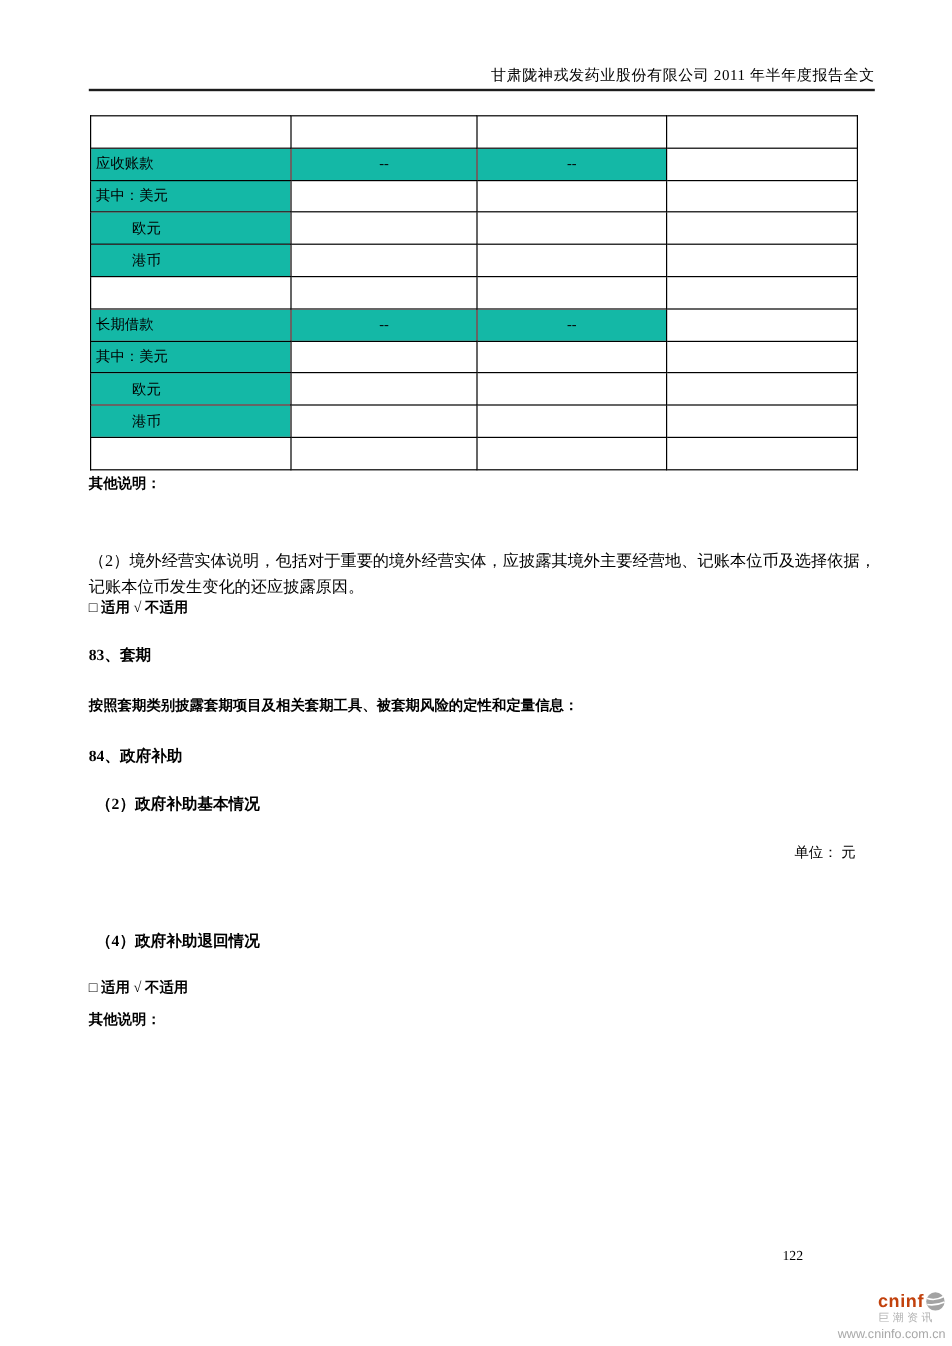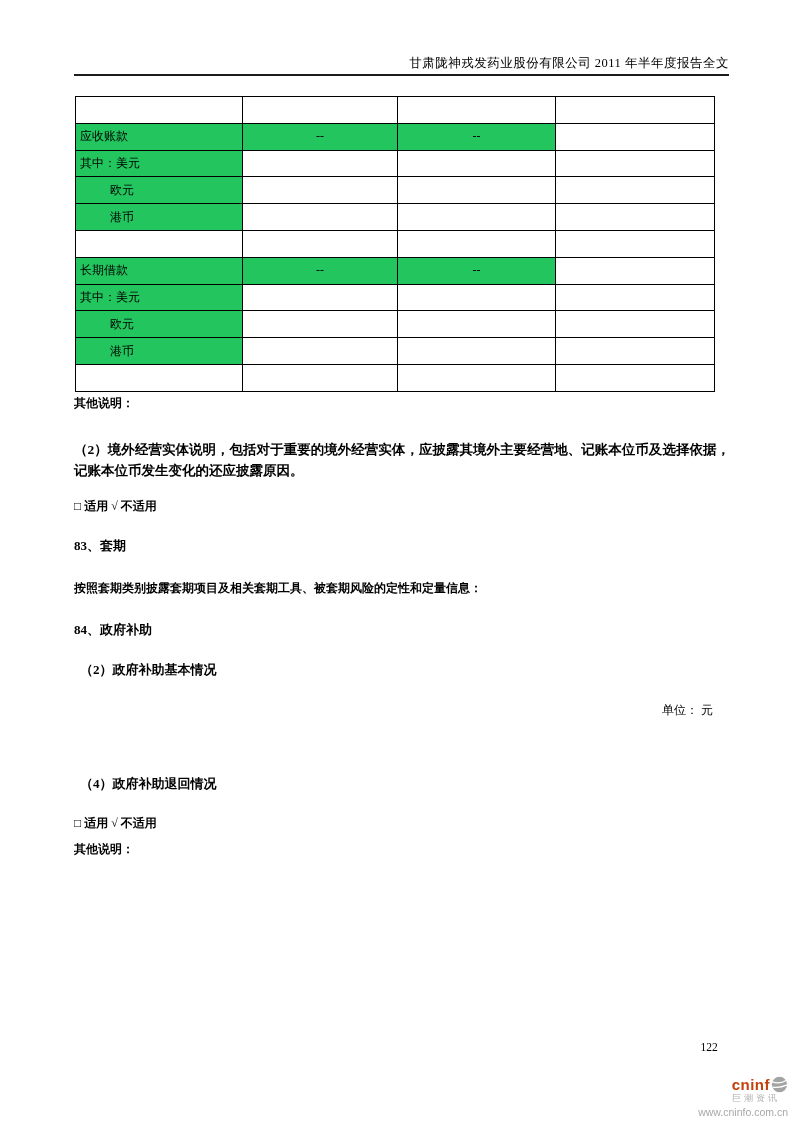--- a/index.html
+++ b/index.html
@@ -19,37 +19,37 @@
     position:absolute;top:74px;left:74px;width:655px;height:2px;
     background:#1c1c1c;
   }
   table{border-collapse:collapse;table-layout:fixed;}
   .fx-table{position:absolute;top:96px;left:75px;width:639px;}
   .fx-table td{
     border:1px solid #000;height:25.8px;
     font-size:12px;padding:0 4px;text-align:left;vertical-align:middle;
     overflow:hidden;white-space:nowrap;
   }
-  td.shade{background:#22c55e;}
+  td.shade{background:#14b8a6;}
   td.ctr{text-align:center;}
   td.ind{padding-left:34px;}
   .txt{position:absolute;left:74px;font-size:12px;line-height:15px;white-space:nowrap;font-weight:bold;}
   .bold-h{font-weight:bold;font-size:13px;}
   .para-bold{
-    position:absolute;left:74px;top:440px;width:656px;
-    font-weight:bold;font-size:13.5px;line-height:20.5px;
+    position:absolute;left:74px;top:458px;width:656px;
+    font-weight:normal;font-size:13.5px;line-height:20.5px;
     text-align:justify;white-space:normal;
   }
   .unit{position:absolute;right:80px;top:702px;font-size:12px;white-space:nowrap;text-align:center;}
   .subsidy-table{position:absolute;top:723px;left:75px;width:639px;}
   .subsidy-table td{
     border:1px solid #000;border-top:2px solid #000;border-bottom:2px solid #000;
     height:24px;font-size:12px;vertical-align:middle;padding:0 2px;
   }
-  .page-num{position:absolute;top:1041px;left:692px;width:34px;text-align:center;font-size:11.5px;}
+  .page-num{position:absolute;top:1041px;left:652px;width:34px;text-align:left;font-size:11.5px;}
   .cninfo{
     position:absolute;right:5px;top:1076px;width:120px;
     text-align:right;color:#a3a3a3;
     font-family:"Liberation Sans","DejaVu Sans",sans-serif;
   }
   .cninfo-row1{display:flex;align-items:center;justify-content:flex-end;gap:1px;}
   .cninfo-word{font-size:15px;font-weight:bold;letter-spacing:.5px;color:#c2410c;}
   .cninfo-cn{font-size:9px;letter-spacing:3px;margin:-1px 8px 0 0;color:#b0b0b0;}
   .cninfo-url{font-size:10.5px;margin-top:1px;color:#a8a8a8;white-space:nowrap;}
 </style>

